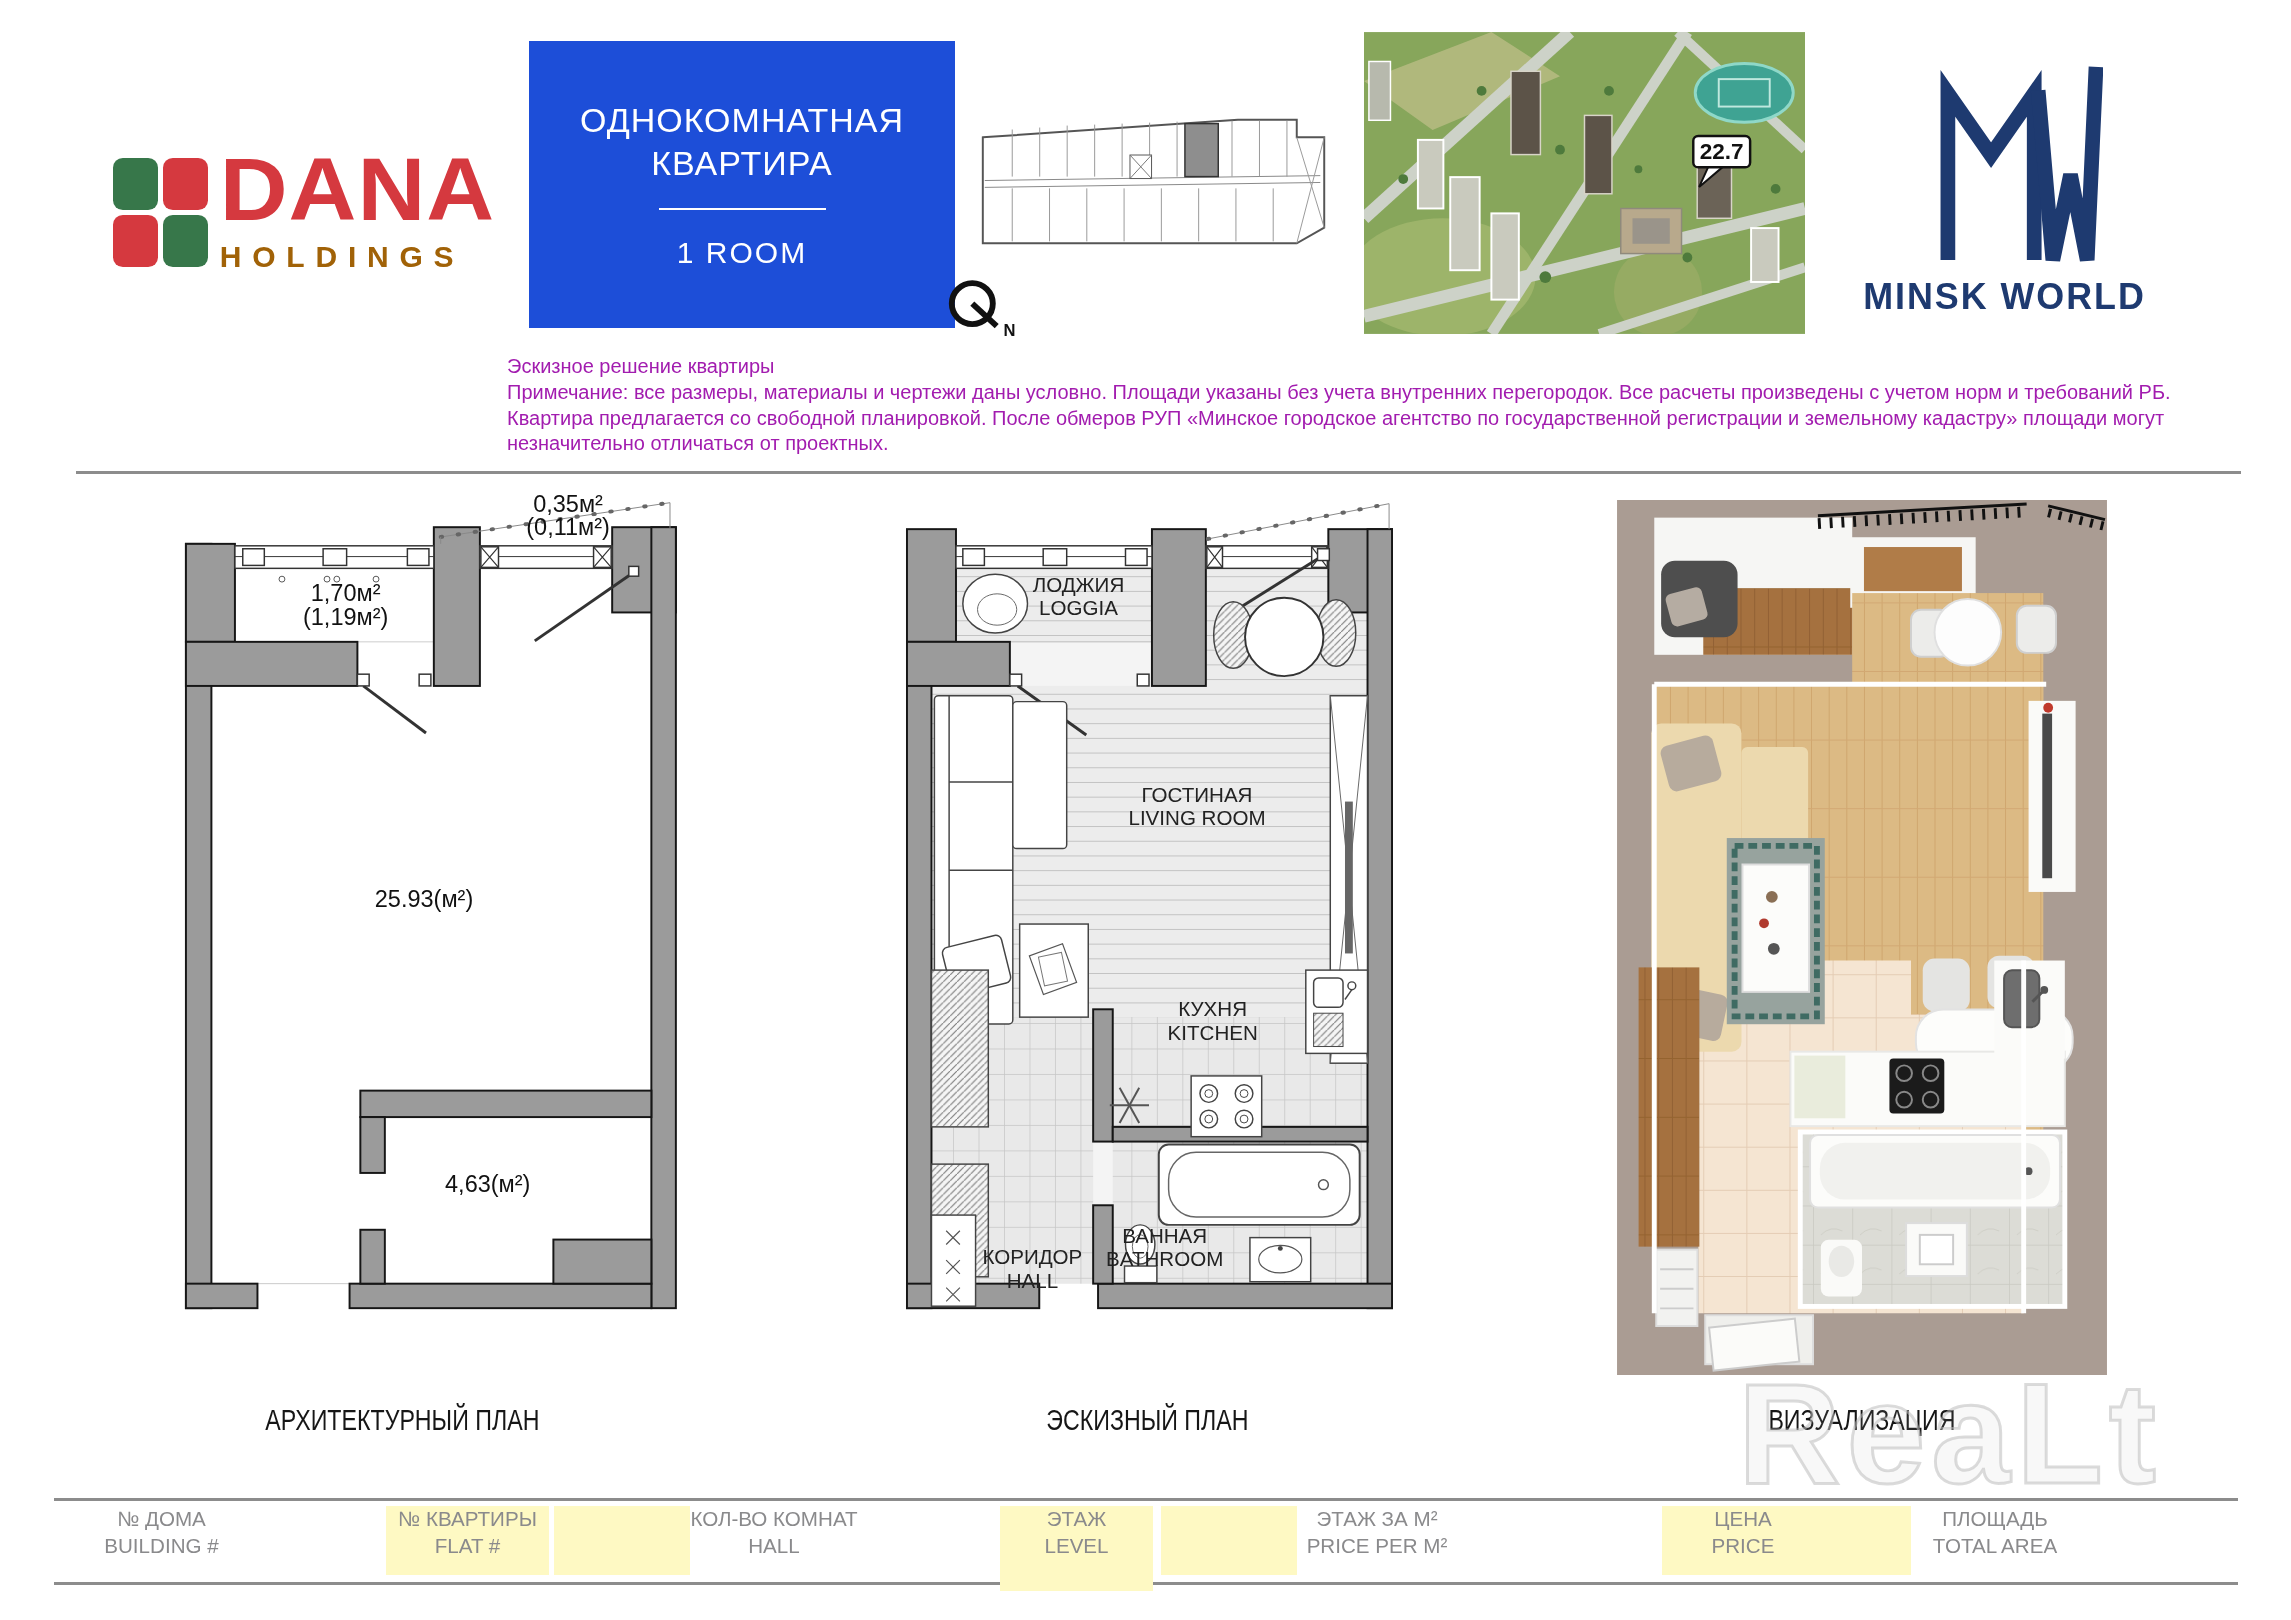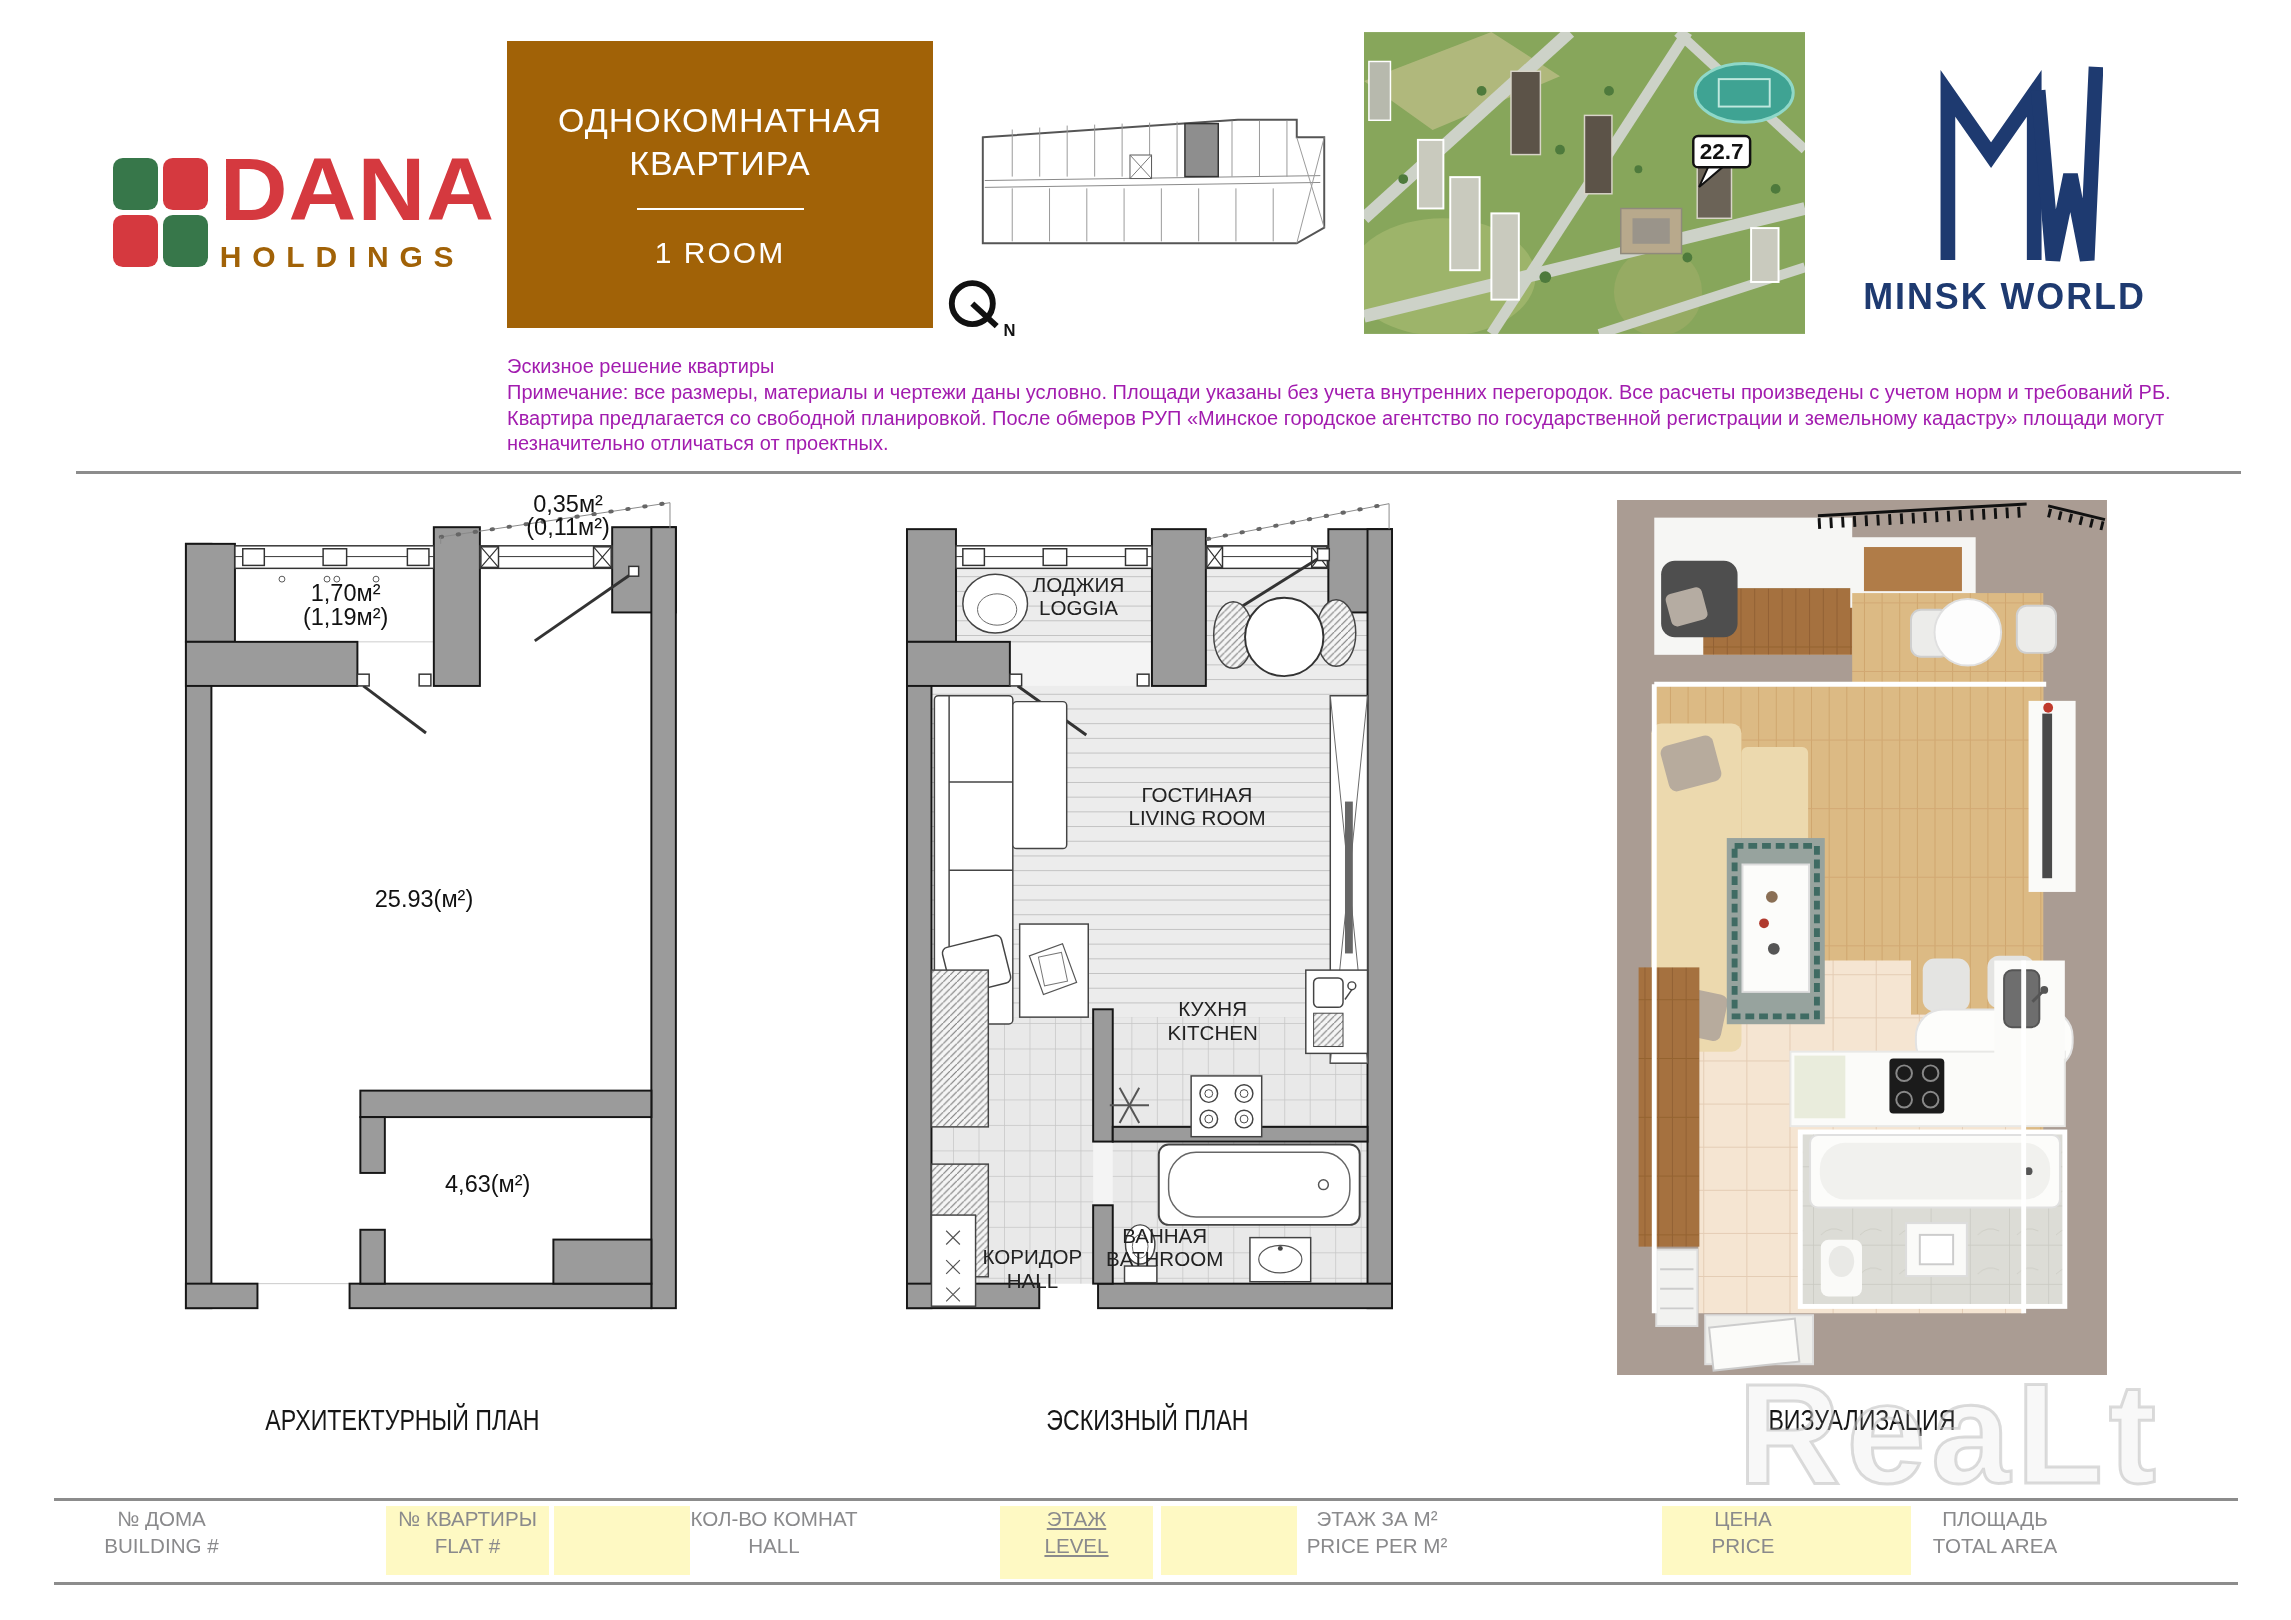--- a/index.html
+++ b/index.html
@@ -7,21 +7,21 @@
     width:2292px;height:1620px;position:relative;background:#ffffff;
     font-family:"Liberation Sans",sans-serif;overflow:hidden;color:#000;
   }
   .abs{position:absolute;}
   
   .dana-squares{display:grid;grid-template-columns:45px 45px;grid-template-rows:52px 52px;gap:4.9px;}
   .dana-squares div{border-radius:9.8px;}
   .sq-g{background:#37774a;} .sq-r{background:#d5393f;}
   .dana-word{font-size:94px;font-weight:800;color:#d5393f;letter-spacing:1px;line-height:0.85;transform:scaleY(0.95);transform-origin:top left;}
   .dana-sub{font-size:30px;font-weight:700;color:#a16207;letter-spacing:10.8px;margin-top:7.8px;}
-  .title-box{background:#a16207;color:#fff;display:flex;flex-direction:column;align-items:center;justify-content:center;text-align:center;}
+  .title-box{background:#1d4ed8;color:#fff;display:flex;flex-direction:column;align-items:center;justify-content:center;text-align:center;margin-left:22px;}
   .title-box .l1{font-size:34px;letter-spacing:1px;line-height:1.25;}
   .title-box .divider{width:167px;height:2.9px;background:#fff;margin:23.5px 0 25.5px 0;}
   .title-box .l3{font-size:30px;letter-spacing:2px;}
   .mw-text{font-size:37px;font-weight:700;color:#1e3a70;letter-spacing:2px;text-align:center;transform:scaleX(0.97);}
   
   .note{font-size:20px;line-height:1.27;color:#a21caf;}
   .note .nt{margin-bottom:1px;}
   
   .hrule{background:#8c8c8c;}
   .caption{font-size:29px;color:#161616;text-align:center;white-space:nowrap;}
@@ -490,21 +490,21 @@
 </div>
 <div class="abs fbox flabel" style="left:386px;top:1506px;width:163px;height:69px;">
   <div>№ КВАРТИРЫ</div>
   <div>FLAT #</div>
 </div>
 <div class="abs fbox" style="left:554px;top:1506px;width:136px;height:69px;"></div>
 <div class="abs flabel" style="left:627px;top:1506px;width:294px;height:69px;">
   <div>КОЛ-ВО КОМНАТ</div>
   <div>HALL</div>
 </div>
-<div class="abs fbox flabel" style="left:1000px;top:1506px;width:153px;height:73px;text-decoration:underline;">
+<div class="abs fbox flabel" style="left:1000px;top:1506px;width:153px;height:85px;">
   <div>ЭТАЖ</div>
   <div>LEVEL</div>
 </div>
 <div class="abs fbox" style="left:1161px;top:1506px;width:136px;height:69px;"></div>
 <div class="abs flabel" style="left:1230px;top:1506px;width:294px;height:69px;">
   <div>ЭТАЖ ЗА М²</div>
   <div>PRICE PER M²</div>
 </div>
 <div class="abs fbox flabel" style="left:1662px;top:1506px;width:162px;height:69px;">
   <div>ЦЕНА</div>

